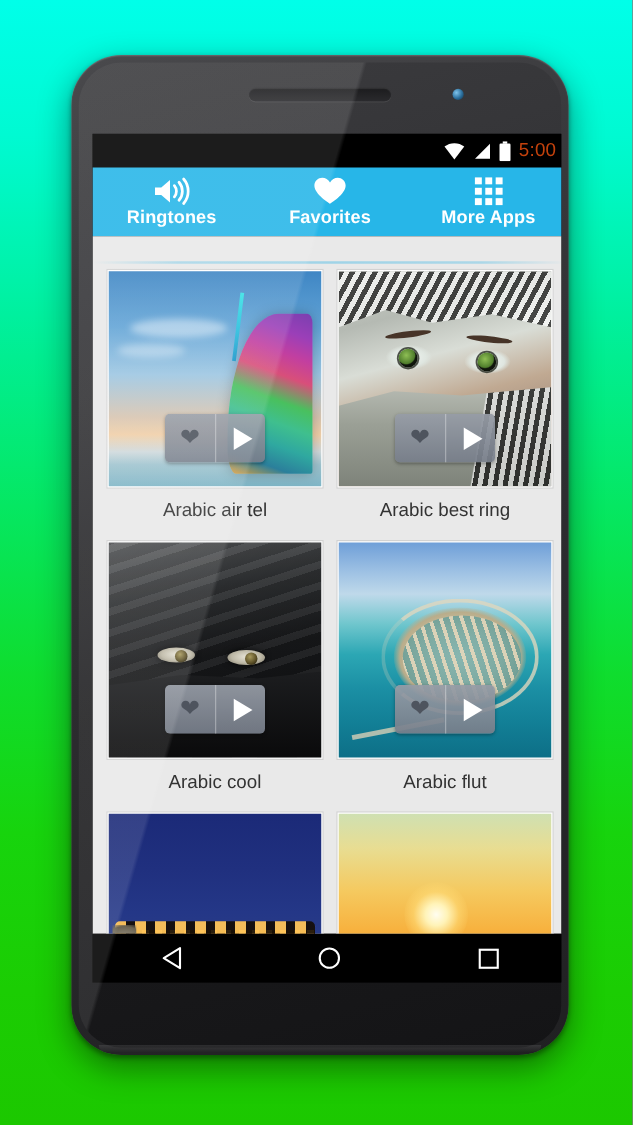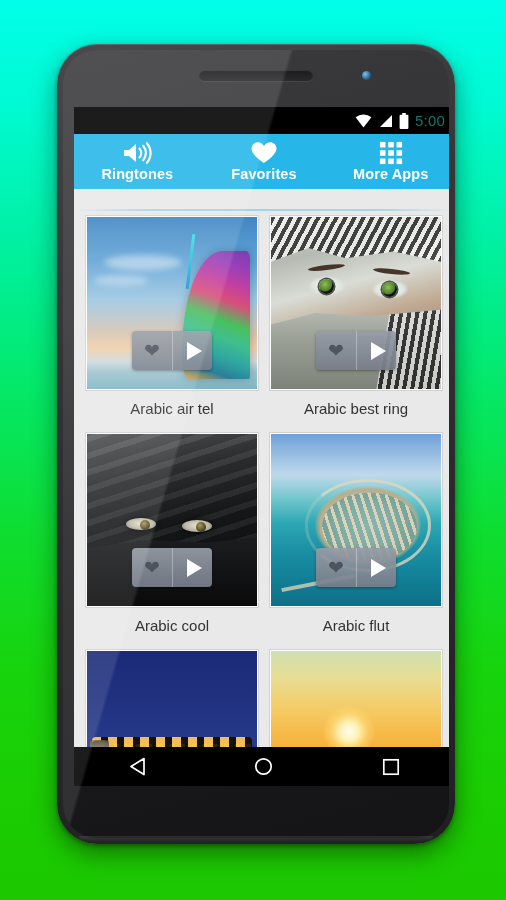--- a/index.html
+++ b/index.html
@@ -66,21 +66,21 @@
     position:absolute; left:11px; top:57px; width:380px; height:679px;
     background:#000; overflow:hidden;
   }
 
   
   #statusbar {
     height:27px; background:#000; display:flex; align-items:center;
     justify-content:flex-end; padding-right:9px; gap:6px;
   }
   .sb-icon{ display:block; }
-  #clock{ color:#0f766e; font-size:15px; letter-spacing:.2px; }
+  #clock{ color:#c2410c; font-size:15px; letter-spacing:.2px; }
 
   
   #actionbar {
     height:55px; background:#27B6E8;
     display:flex; align-items:stretch;
   }
   .tab {
     flex:1; display:flex; flex-direction:column; align-items:center;
     justify-content:center; gap:1px; color:#fff; cursor:pointer;
   }

